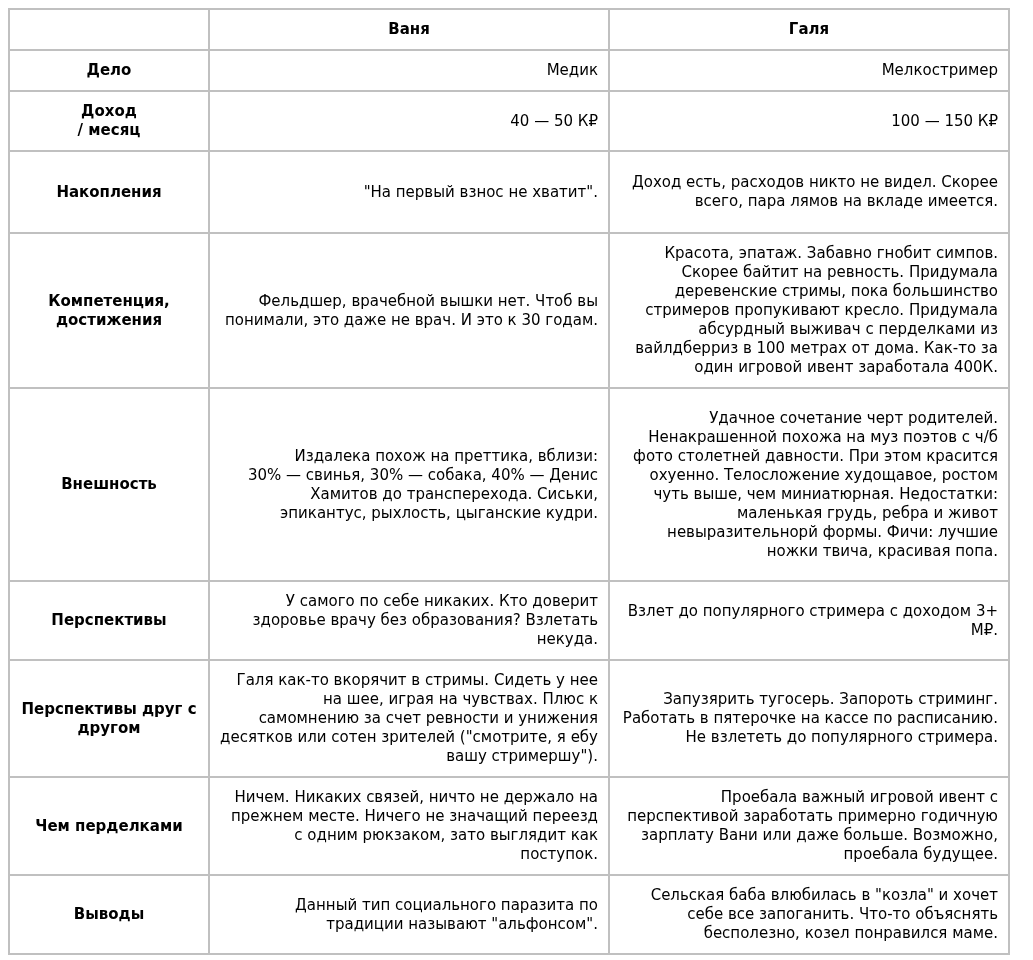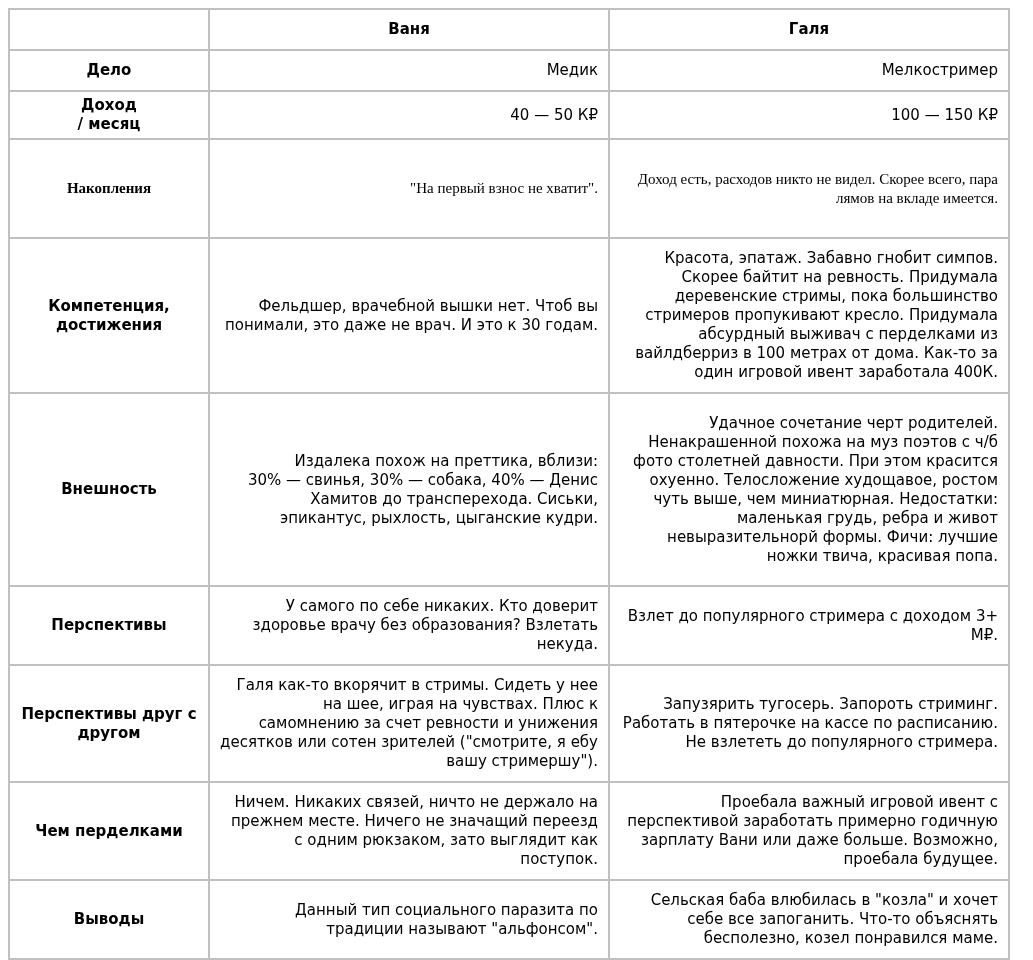--- a/index.html
+++ b/index.html
@@ -44,22 +44,22 @@
       text-align: right;
       font-weight: normal;
     }
     table.cmp th.rowhead {
       text-align: center;
     }
     .pre { white-space: pre-line; }
 
     tr.r-head  { height: 41px; }
     tr.r0 { height: 41px; }
-    tr.r1 { height: 48px; }
-    tr.r2 { height: 99px; font-family: Liberation Serif, serif; }
+    tr.r1 { height: 60px; }
+    tr.r2 { height: 82px; }
     tr.r3 { height: 155px; }
     tr.r4 { height: 193px; }
     tr.r5 { height: 79px; }
     tr.r6 { height: 117px; }
     tr.r7 { height: 98px; }
     tr.r8 { height: 79px; }
   </style>
 </head>
 <body>
 

